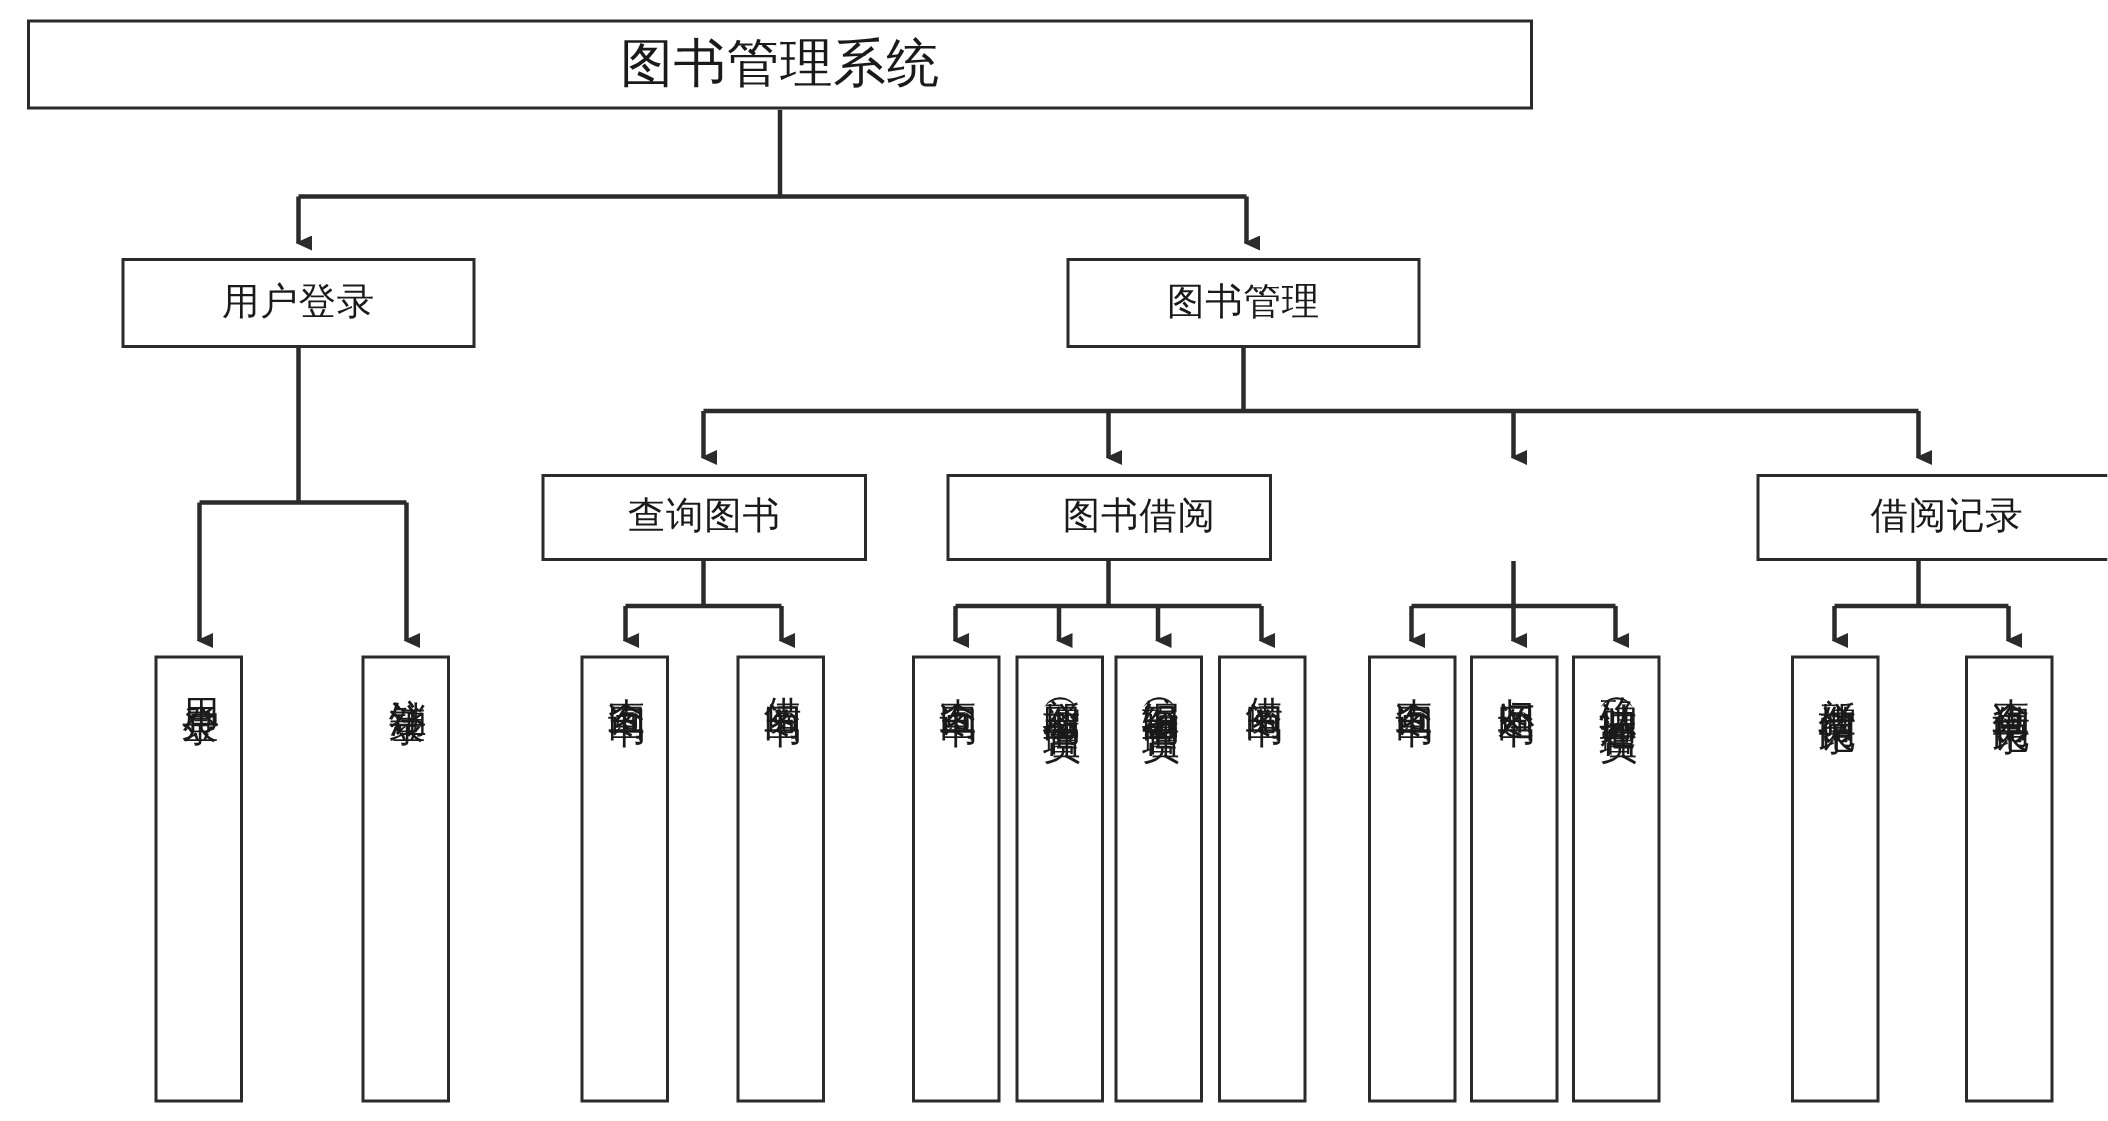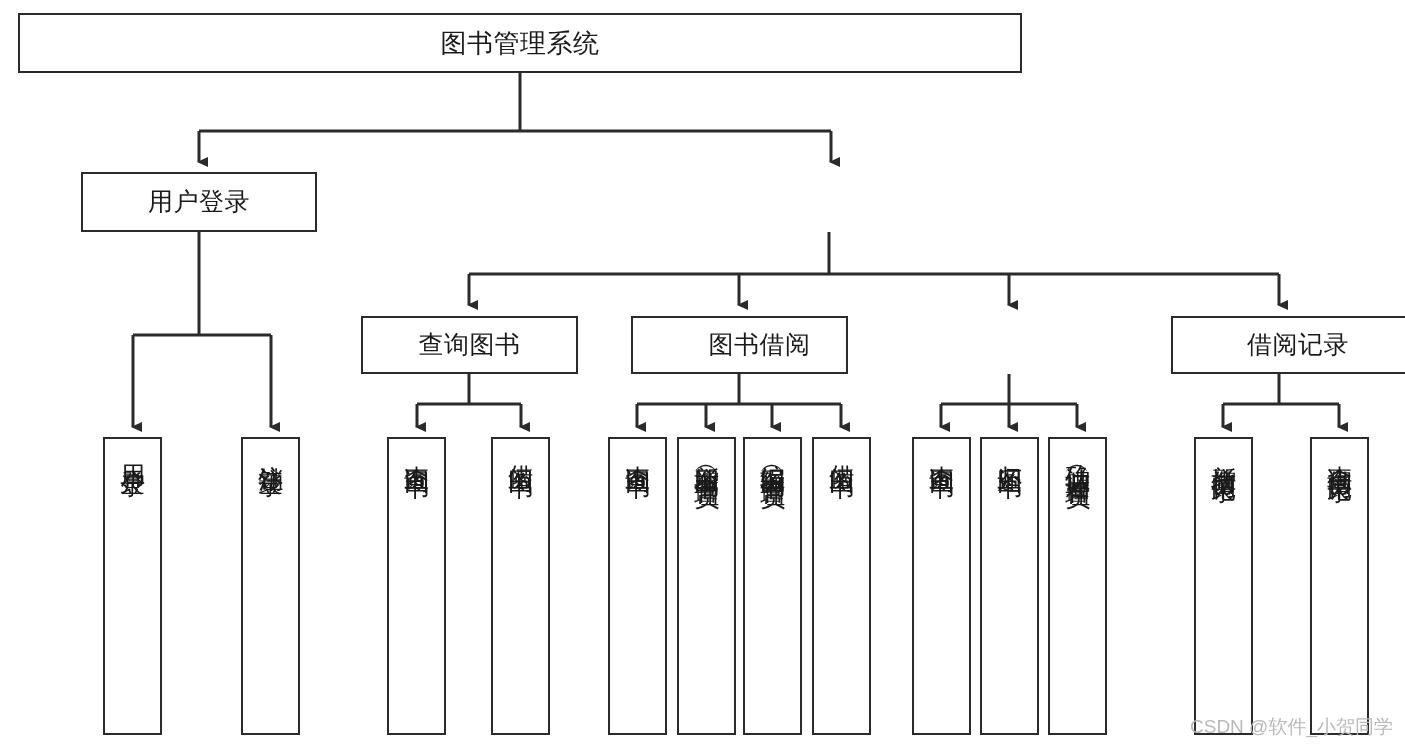--- a/index.html
+++ b/index.html
@@ -40,21 +40,21 @@
     color: #1a1a1a;
     letter-spacing: 0.5px;
     white-space: nowrap;
     line-height: 1.18;
   }
   
   .node.horiz .label {
     font-size: 25px;
   }
   .node.root .label {
-    font-size: 26px;
+    font-size: 35px;
   }
   
   .node.vert {
     align-items: flex-start;
     justify-content: center;
     padding-top: 6px;
   }
   .node.vert .label {
     writing-mode: vertical-rl;
     text-orientation: upright;
@@ -126,20 +126,23 @@
   </svg>
 
   <div class="node horiz root" style="left:18px; top:13px; width:1004px; height:60px;">
     <span class="label">图书管理系统</span>
   </div>
 
   <div class="node horiz" style="left:81px; top:172px; width:236px; height:60px;">
     <span class="label">用户登录</span>
   </div>
 
+  <div class="node horiz" style="left:711px; top:172px; width:236px; height:60px;">
+    <span class="label">图书管理</span>
+  </div>
 
   <div class="node horiz" style="left:361px; top:316px; width:217px; height:58px;">
     <span class="label">查询图书</span>
   </div>
 
   <div class="node horiz" style="left:631px; top:316px; width:217px; height:58px;padding-left:40px;">
     <span class="label">图书借阅</span>
   </div>
 
 
@@ -192,15 +195,14 @@
   </div>
 
   <div class="node vert" style="left:1194px; top:437px; width:59px; height:298px;">
     <span class="label">新增借阅记录</span>
   </div>
 
   <div class="node vert" style="left:1310px; top:437px; width:59px; height:298px;">
     <span class="label">查询借阅记录</span>
   </div>
 
-  <div class="watermark" style="left:1190px; top:714px;">CSDN @软件_小贺同学</div>
 
 </div>
 
 </body></html>

